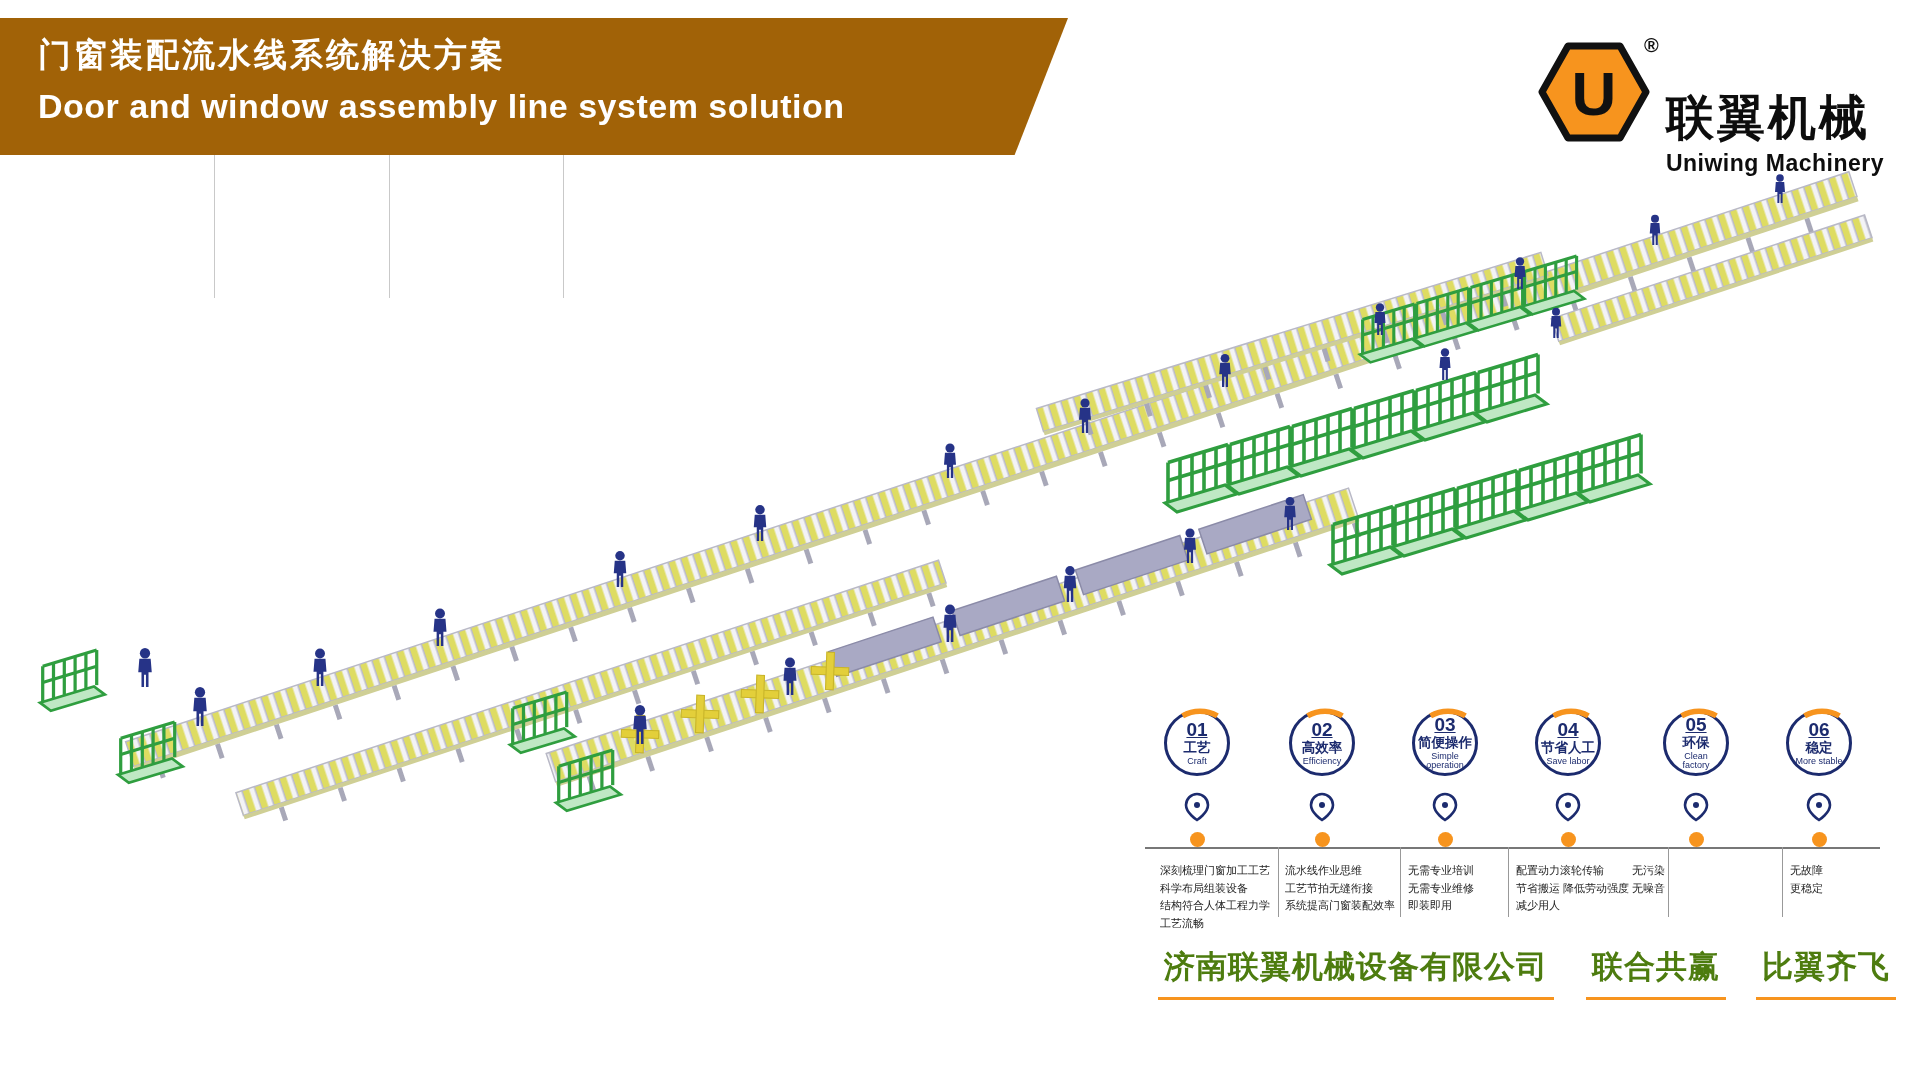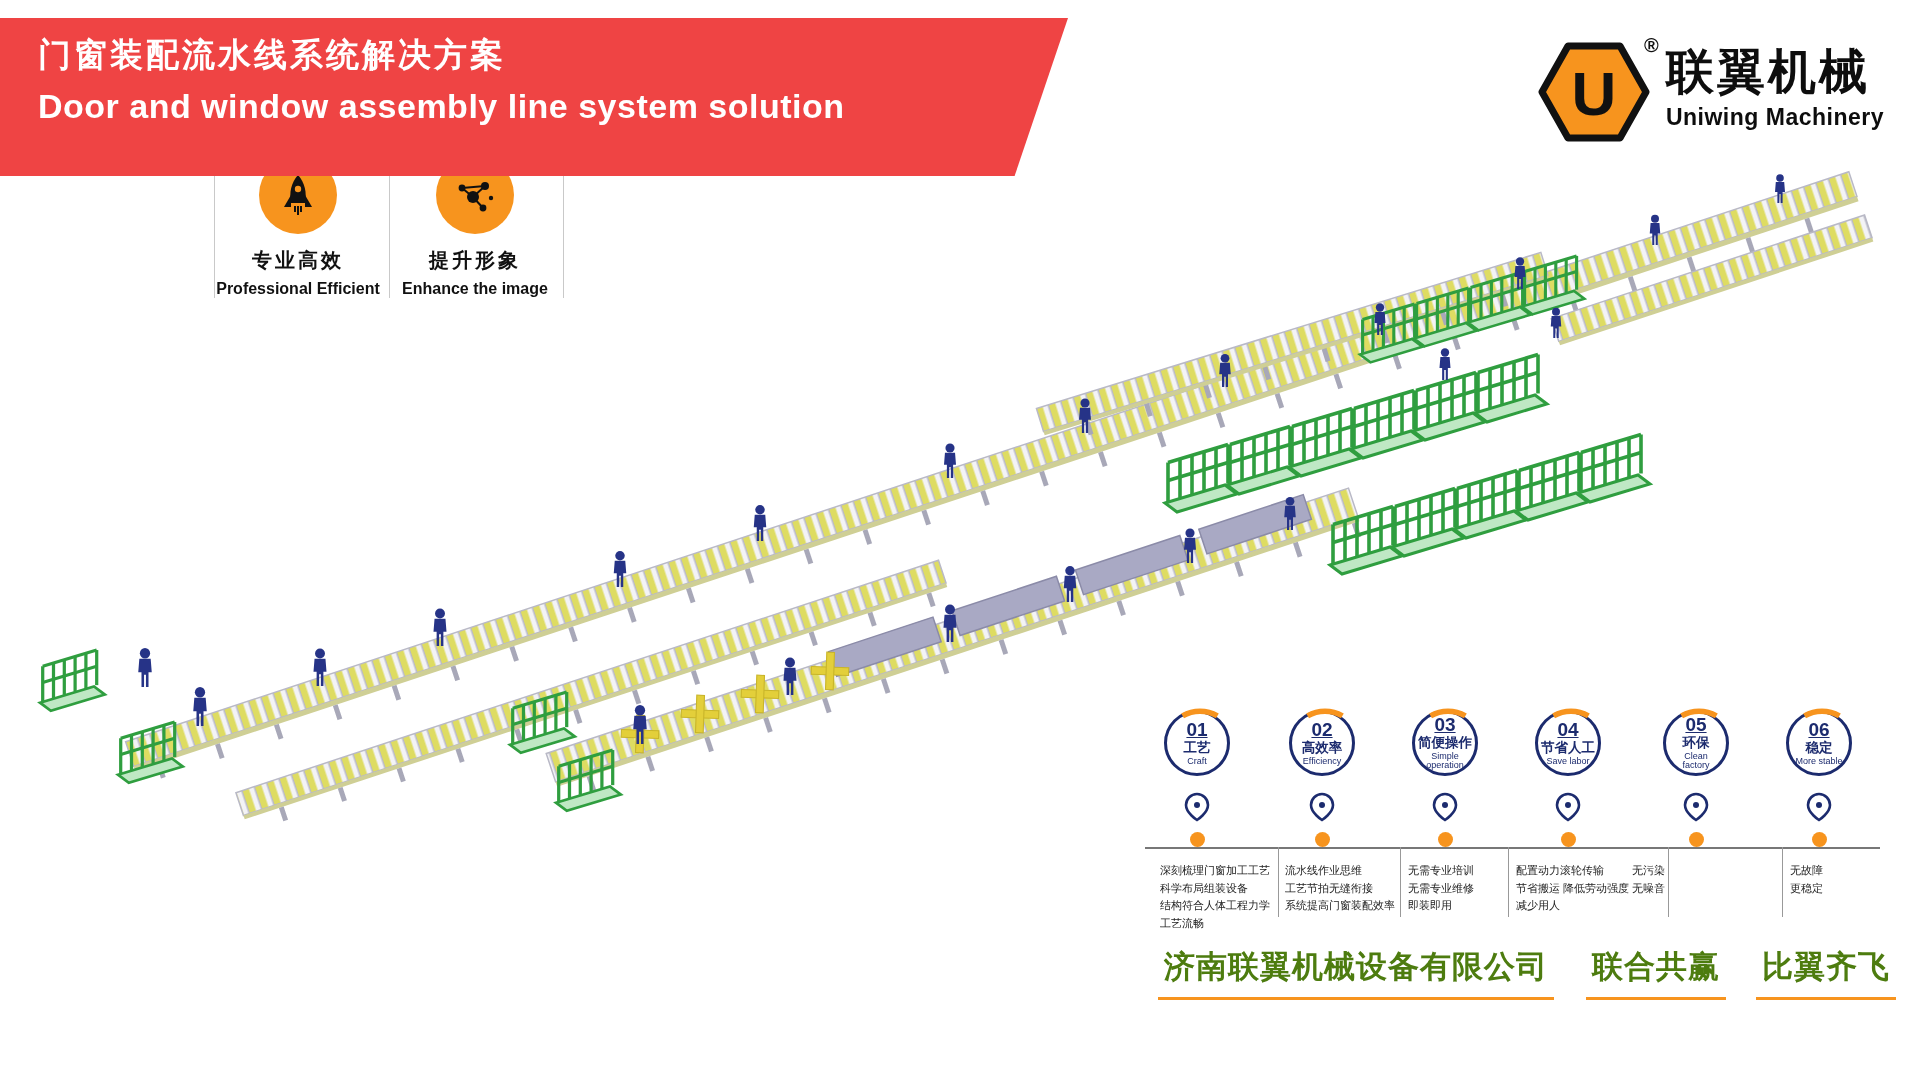--- a/index.html
+++ b/index.html
@@ -8,33 +8,33 @@
     width:1920px; height:1080px; position:relative; overflow:hidden;
     background:#ffffff;
     font-family:"Liberation Sans","DejaVu Sans",sans-serif;
   }
 
   
   .illustration { position:absolute; left:0; top:0; width:1920px; height:1080px; z-index:1; }
 
   
   .banner {
-    position:absolute; left:0; top:18px; width:1068px; height:158px;
-    background:#ef4444; z-index:3; color:#fff;
+    position:absolute; left:0; top:18px; width:1068px; height:137px;
+    background:#a16207; z-index:3; color:#fff;
     clip-path:polygon(0 0,100% 0,95% 100%,0 100%);
     padding:15px 0 0 38px;
   }
   .banner .zh { font-size:33px; font-weight:700; letter-spacing:3px; }
   .banner .en { font-size:34px; font-weight:700; margin-top:9px; letter-spacing:.5px; }
 
   
   .logo { position:absolute; right:36px; top:42px; display:flex; align-items:flex-start; z-index:3; }
   .logo .reg { position:absolute; left:106px; top:-8px; font-size:20px; font-weight:700; color:#111; }
   .logo .hex-wrap { position:relative; }
-  .brand { margin-left:16px; padding-top:6px; }
+  .brand { margin-left:16px; padding-top:6px;margin-top:46px; }
   .brand-zh { font-size:48px; font-weight:900; color:#0d0d0d; letter-spacing:3px; line-height:1; }
   .brand-en { font-size:23px; font-weight:700; color:#0d0d0d; margin-top:8px; letter-spacing:.5px; }
 
   
   .badges { position:absolute; left:0; top:148px; width:620px; height:152px; z-index:2; }
   .badge  { position:absolute; top:8px; text-align:center; }
   .badge-circle {
     width:78px; height:78px; border-radius:50%; background:#F7941E;
     margin:0 auto; display:flex; align-items:center; justify-content:center;
   }
@@ -216,54 +216,22 @@
   <span class="reg">®</span>
   <div class="brand">
     <div class="brand-zh">联翼机械</div>
     <div class="brand-en">Uniwing Machinery</div>
   </div>
 </div>
 
 <div class="badges">
   <div class="sep" style="left:214px"></div>
 
-  <div class="badge" style="left:198px;width:200px">
-    <div class="badge-circle">
-      <svg width="46" height="46" viewBox="-23 -23 46 46">
-        <path d="M0,-20 C7,-12 9,-2 7,8 L-7,8 C-9,-2 -7,-12 0,-20 Z" fill="#111"></path>
-        <path d="M-7,0 L-14,12 L-7,12 Z" fill="#111"></path>
-        <path d="M7,0 L14,12 L7,12 Z" fill="#111"></path>
-        <circle cx="0" cy="-6" r="3.2" fill="#F7941E"></circle>
-        <path d="M-3,11 L-3,17 M0,11 L0,20 M3,11 L3,17" stroke="#111" stroke-width="2"></path>
-      </svg>
-    </div>
-    <div class="badge-zh">专业高效</div>
-    <div class="badge-en">Professional Efficient</div>
-  </div>
   <div class="sep" style="left:389px"></div>
 
-  <div class="badge" style="left:385px;width:180px">
-    <div class="badge-circle">
-      <svg width="46" height="46" viewBox="-23 -23 46 46">
-        <g stroke="#111" stroke-width="2">
-          <line x1="-2" y1="2" x2="10" y2="-9"></line>
-          <line x1="-2" y1="2" x2="-13" y2="-7"></line>
-          <line x1="-2" y1="2" x2="8" y2="13"></line>
-          <line x1="10" y1="-9" x2="-13" y2="-7"></line>
-        </g>
-        <circle cx="-2" cy="2" r="6" fill="#111"></circle>
-        <circle cx="10" cy="-9" r="4" fill="#111"></circle>
-        <circle cx="-13" cy="-7" r="3.4" fill="#111"></circle>
-        <circle cx="8" cy="13" r="3.4" fill="#111"></circle>
-        <circle cx="16" cy="3" r="2.2" fill="#111"></circle>
-      </svg>
-    </div>
-    <div class="badge-zh">提升形象</div>
-    <div class="badge-en">Enhance the image</div>
-  </div>
   <div class="sep" style="left:563px"></div>
 </div>
 
 <div class="tline"></div>
 <div class="tdiv" style="left:1278px"></div>
 <div class="tdiv" style="left:1400px"></div>
 <div class="tdiv" style="left:1508px"></div>
 <div class="tdiv" style="left:1668px"></div>
 <div class="tdiv" style="left:1782px"></div>
 

